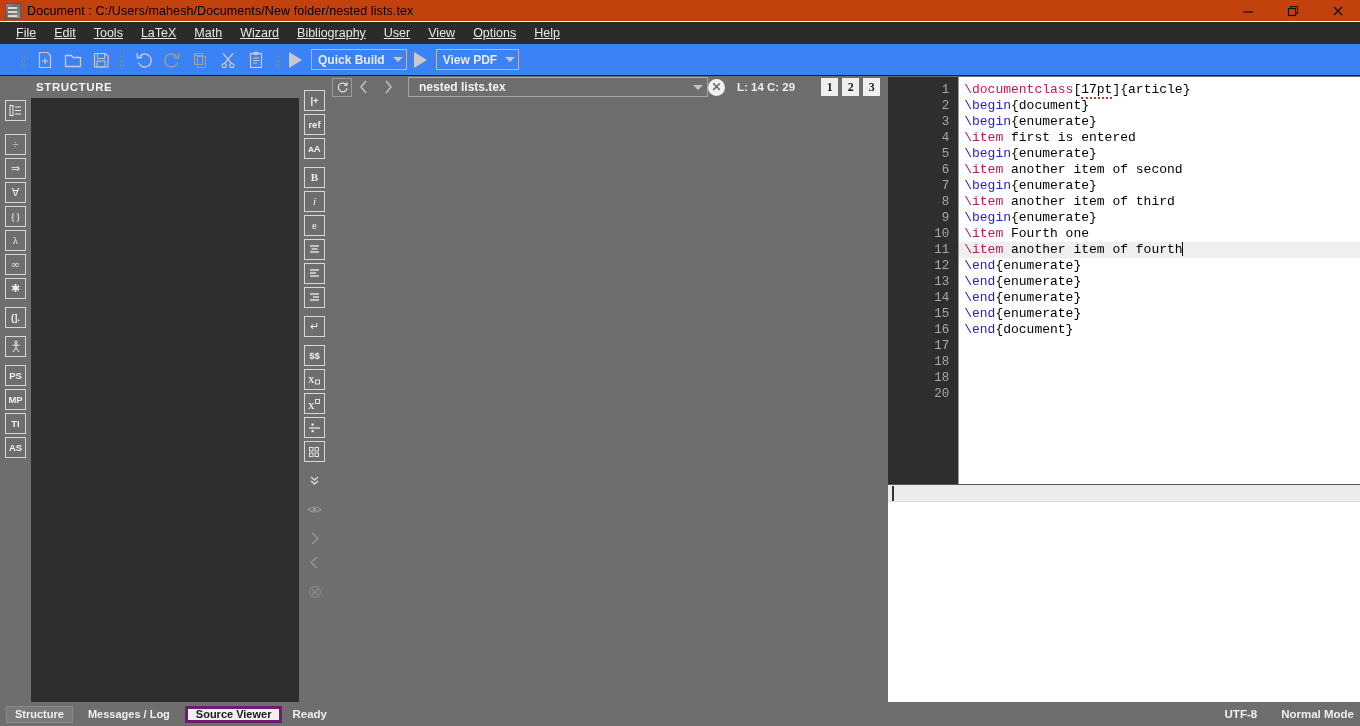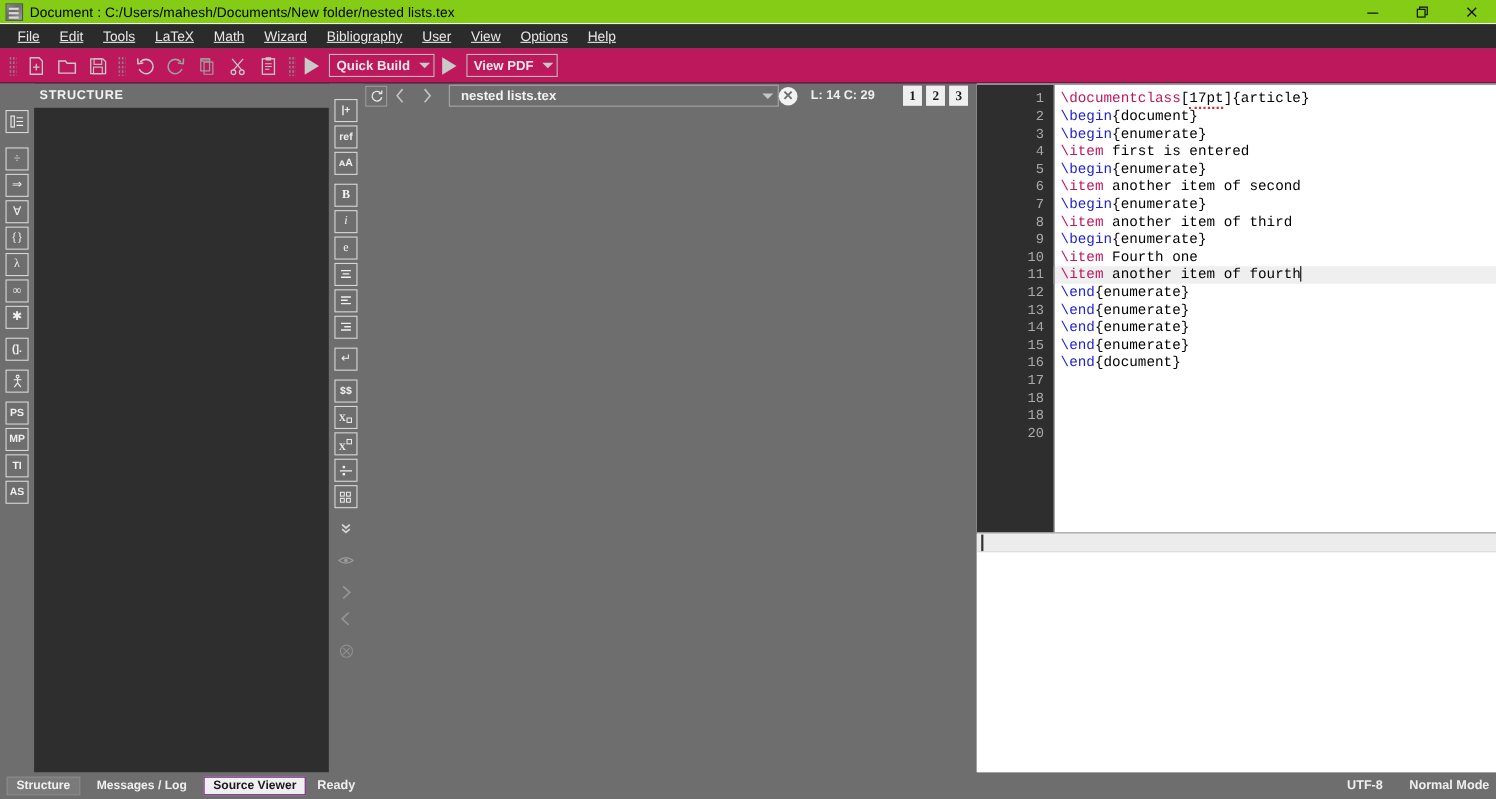--- a/index.html
+++ b/index.html
@@ -7,21 +7,21 @@
     width: 1360px; height: 726px;
     overflow: hidden;
     background: #6e6e6e;
     font-family: "Liberation Sans", sans-serif;
     -webkit-font-smoothing: none;
   }
   .app { width: 1360px; height: 726px; display: flex; flex-direction: column; position: relative; }
 
   
   .titlebar {
-    height: 22px; background: #84cc16; display: flex; align-items: center;
+    height: 22px; background: #c2410c; display: flex; align-items: center;
     flex: none; border-bottom: 1px solid #ffffff;
   }
   .tb-icon {
     width: 16px; height: 16px; margin-left: 5px; margin-right: 6px; flex: none;
     background:
       linear-gradient(135deg,#8d8d8d 0%,#6b6b6b 40%,#9a9a9a 100%);
     border: 1px solid #555; position: relative;
   }
   .tb-icon::after {
     content:""; position:absolute; left:2px; top:3px; width:9px; height:2px;
@@ -40,22 +40,22 @@
     height: 22px; background: #2b2b2b; display: flex; align-items: center;
     flex: none; padding-left: 7px;
   }
   .menu-item {
     font-size: 12.5px; color: #e8e8e8; padding: 2px 9px; white-space: nowrap; cursor: default;
   }
   .menu-item u { text-decoration: underline; }
 
   
   .toolbar {
-    height: 32px; background: #be185d; display: flex; align-items: center;
-    flex: none; padding-left: 4px; border-bottom: 1px solid #1d1d1d;
+    height: 32px; background: #3b82f6; display: flex; align-items: center;
+    flex: none; padding-left: 16px; border-bottom: 1px solid #1d1d1d;
   }
   .grip {
     width: 7px; height: 18px; margin: 0 4px; flex:none;
     background-image: radial-gradient(#8a8a8a 38%, transparent 40%);
     background-size: 3px 4px; opacity:.85;
   }
   .tbtn {
     width: 28px; height: 26px; display: flex; align-items: center; justify-content: center;
     flex: none; color: #c9c9c9;
   }
@@ -187,21 +187,21 @@
   .statusbar {
     height: 24px; background: #6e6e6e; display: flex; align-items: center;
     flex: none; padding: 0 6px; gap: 6px;
   }
   .stab {
     height: 17px; padding: 0 8px; font-size: 11px; font-weight: bold;
     display: flex; align-items: center; color: #f0f0f0; background: transparent;
     border: 1px solid transparent;
   }
   .stab.frame { background: #7a7a7a; border: 1px solid #8a8a8a; }
-  .stab.active { background: #f0f0f0; color: #1b1b1b; border: 1px solid #701a75; }
+  .stab.active { background: #f0f0f0; color: #1b1b1b; border: 3px solid #701a75; }
   .status-text { font-size: 11.5px; color: #efefef; font-weight: bold; margin-left: 4px; }
   .sb-spacer { flex: 1; }
   .sb-right { font-size: 11.5px; color: #efefef; font-weight: bold; margin-left: 18px; }
 </style>
 </head>
 <body>
 
 <div class="app">
 
   <div class="titlebar">

